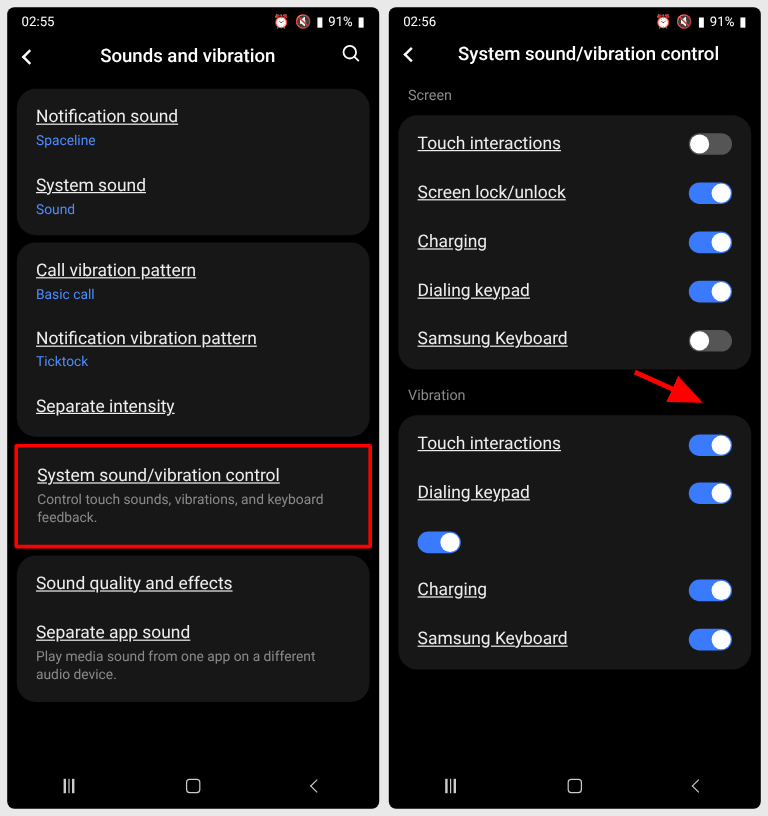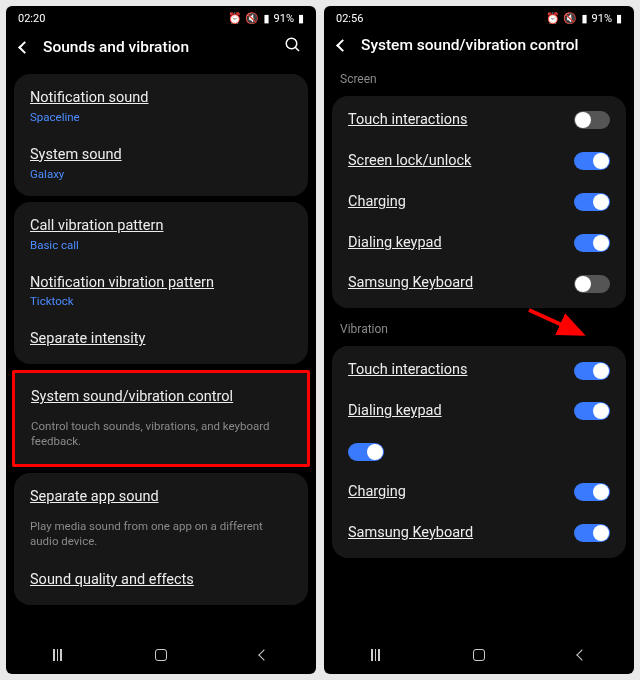--- a/index.html
+++ b/index.html
@@ -31,21 +31,21 @@
     font-size: 11px;
   }
   .sb-right { display: flex; gap: 4px; align-items: center; }
   .header {
     display: flex;
     align-items: center;
     padding: 6px 14px 10px;
     color: #fff;
     gap: 14px;
   }
-  .header .title { flex: 1; font-size: 15.5px; font-weight: 500; }
+  .header .title { flex: 1; font-size: 15.5px; font-weight: 500; text-align: center; }
   .chev-left { width: 9px; height: 9px; border-left: 2px solid #fff; border-bottom: 2px solid #fff; transform: rotate(45deg); }
   .search-icon svg { width: 18px; height: 18px; }
   .scroll { flex: 1; overflow: hidden; }
   .section {
     background: #171717;
     margin: 6px 8px;
     border-radius: 16px;
     padding: 4px 0;
   }
   .section-h {
@@ -55,21 +55,21 @@
   }
   .row {
     padding: 11px 16px;
     display: flex;
     align-items: center;
     gap: 10px;
   }
   .row .txt { flex: 1; }
   .row .lbl { color: #eee; font-size: 14.5px; line-height: 1.3; text-decoration: underline; }
   .row .val { color: #4d8dff; font-size: 11.5px; margin-top: 2px; }
-  .row .sub { color: #8a8a8a; font-size: 11.5px; margin-top: 12px; line-height: 1.3; }
+  .row .sub { color: #8a8a8a; font-size: 11.5px; margin-top: 2px; line-height: 1.3; }
   .toggle {
     width: 36px; height: 18px; border-radius: 10px;
     position: relative; flex-shrink: 0;
   }
   .toggle.on { background: #3a7afe; }
   .toggle.off { background: #555; }
   .toggle::after {
     content: ""; position: absolute; top: 1px;
     width: 16px; height: 16px; border-radius: 50%; background: #fff;
   }
@@ -90,21 +90,21 @@
   .nav-recent { display:flex; gap:2px; }
   .nav-recent span { width:1.5px; height:12px; background:#ccc; }
   .nav-home { width:12px; height:12px; border:1.5px solid #ccc; border-radius:3px; }
   .nav-back { width:8px; height:8px; border-left:1.5px solid #ccc; border-bottom:1.5px solid #ccc; transform: rotate(45deg); }
 </style>
 </head>
 <body>
 
 <div class="phone">
   <div class="statusbar">
-    <span>02:20</span>
+    <span>02:55</span>
     <div class="sb-right">
       <span>⏰</span>
       <span>🔇</span>
       <span>▮</span>
       <span>91%</span>
       <span>▮</span>
     </div>
   </div>
   <div class="header">
     <div class="chev-left"></div>
@@ -120,21 +120,21 @@
       <div class="section">
         <div class="row">
           <div class="txt">
             <div class="lbl">Notification sound</div>
             <div class="val">Spaceline</div>
           </div>
         </div>
         <div class="row">
           <div class="txt">
             <div class="lbl">System sound</div>
-            <div class="val">Galaxy</div>
+            <div class="val">Sound</div>
           </div>
         </div>
       </div>
       <div class="section">
         <div class="row">
           <div class="txt">
             <div class="lbl">Call vibration pattern</div>
             <div class="val">Basic call</div>
           </div>
         </div>
@@ -154,27 +154,27 @@
         <div class="row">
           <div class="txt">
             <div class="lbl">System sound/vibration control</div>
             <div class="sub">Control touch sounds, vibrations, and keyboard feedback.</div>
           </div>
         </div>
       </div>
       <div class="section">
         <div class="row">
           <div class="txt">
+            <div class="lbl">Sound quality and effects</div>
+          </div>
+        </div>
+        <div class="row">
+          <div class="txt">
             <div class="lbl">Separate app sound</div>
             <div class="sub">Play media sound from one app on a different audio device.</div>
-          </div>
-        </div>
-        <div class="row">
-          <div class="txt">
-            <div class="lbl">Sound quality and effects</div>
           </div>
         </div>
       </div>
     </div>
   <div class="navbar">
     <div class="nav-btn">
         <div class="nav-recent">
           <span></span>
           <span></span>
           <span></span>

